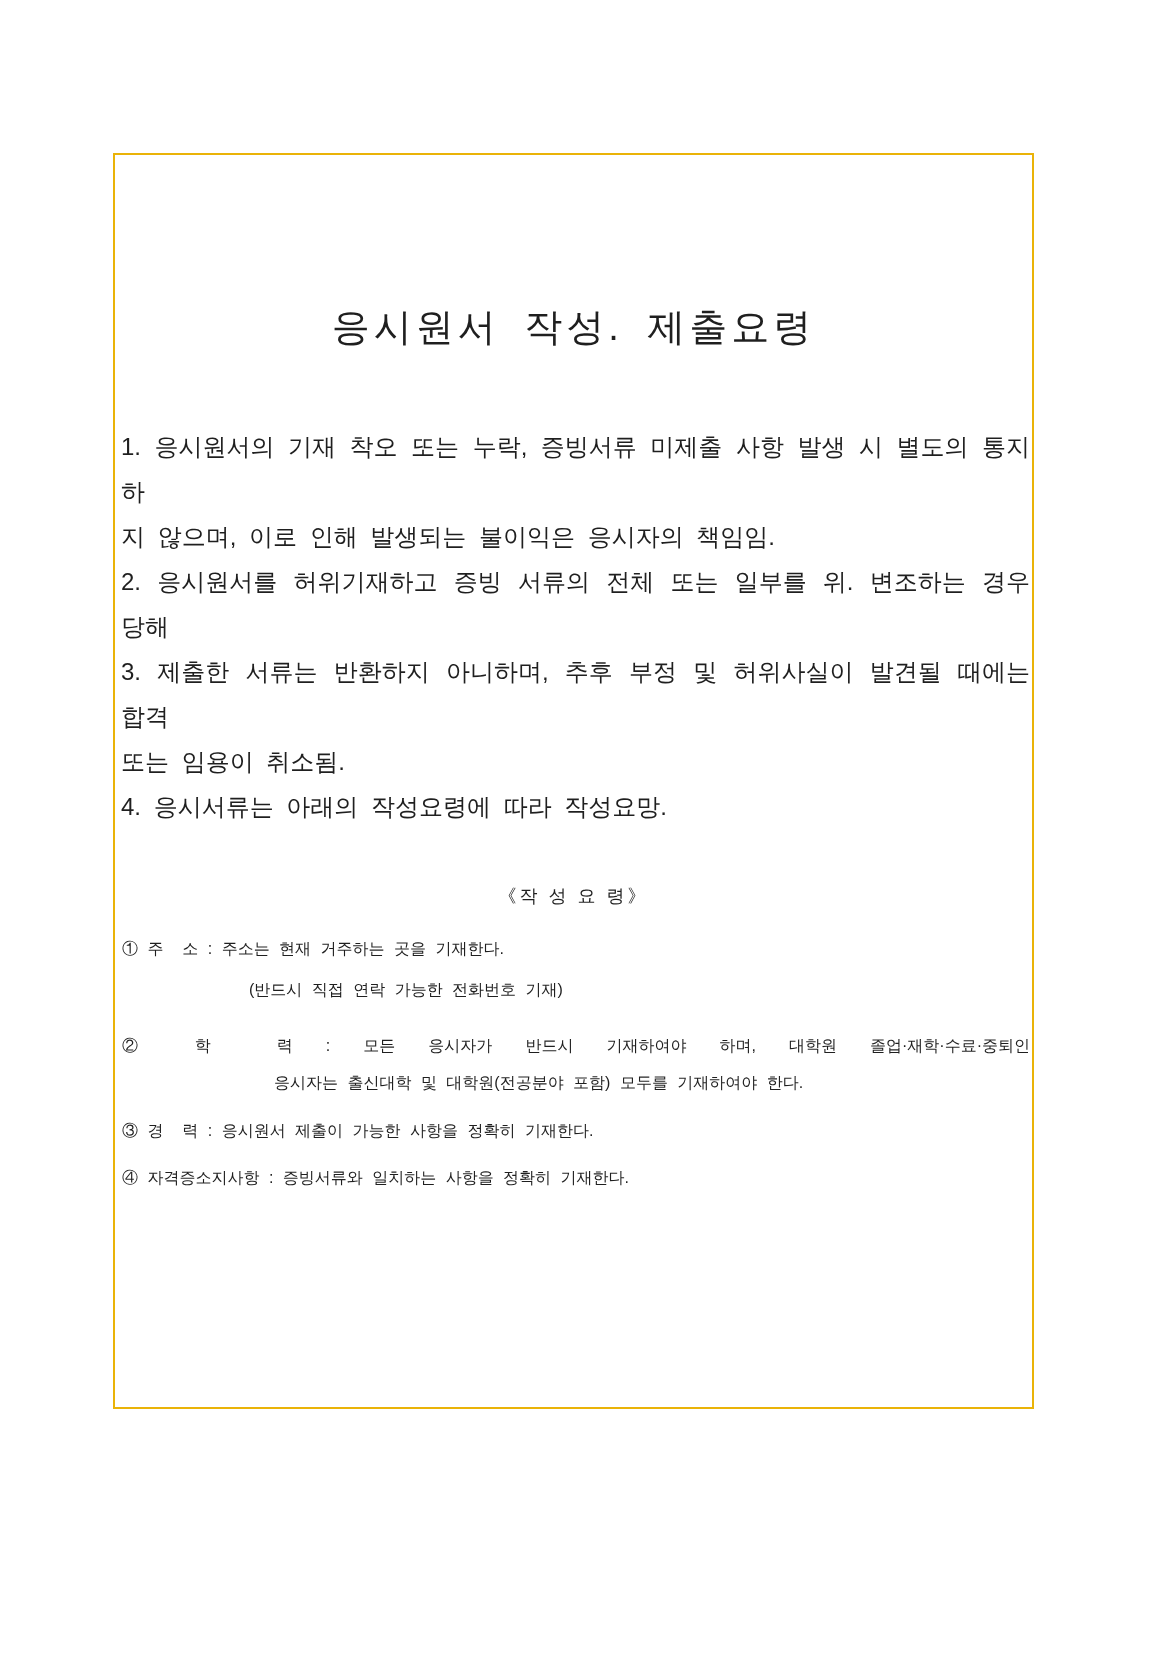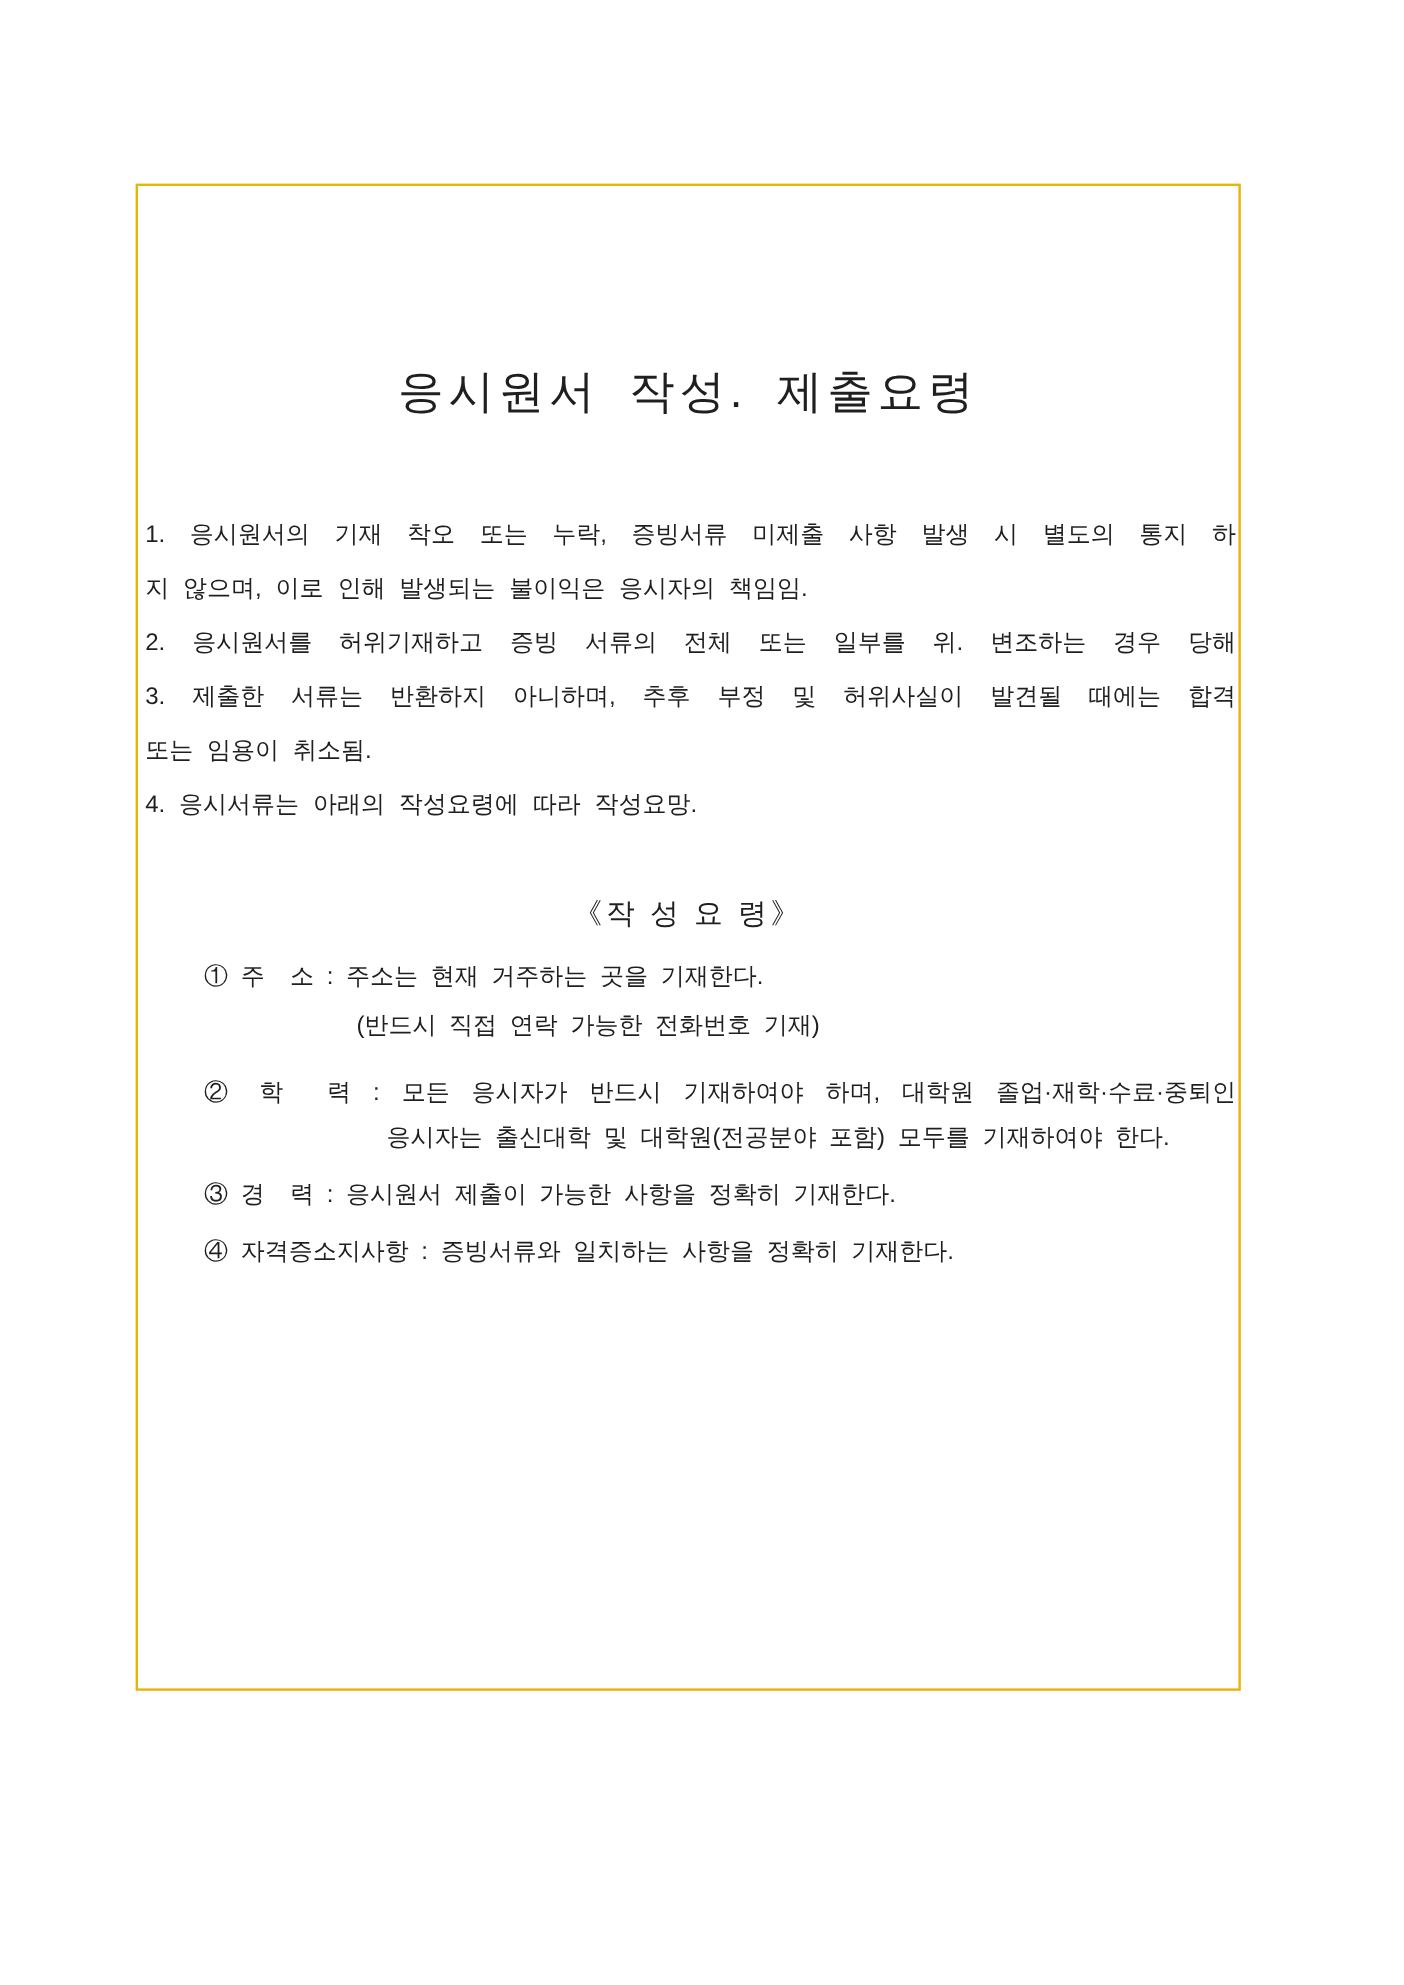--- a/index.html
+++ b/index.html
@@ -29,49 +29,48 @@
     margin-top: 146px;
     text-align: center;
     font-size: 38px;
     line-height: 52px;
     letter-spacing: 4px;
     word-spacing: 10px;
     white-space: pre-wrap;
   }
   .notes {
     margin-top: 71px;
-    font-size: 20px;
+    font-size: 24px;
     line-height: 45px;
     word-spacing: 6px;
   }
   .note-line {
     padding-left: 6px;
     padding-right: 2px;
     white-space: pre-wrap;
   }
   .note-line.cont {
   }
   .stretch {
     white-space: normal;
     text-align: justify;
     text-align-last: justify;
   }
   .section-header {
     margin-top: 45px;
     text-align: center;
-    font-size: 24px;
+    font-size: 18px;
     line-height: 45px;
     letter-spacing: 3px;
     white-space: pre-wrap;
   }
   .guide {
-    font-size: 20px;
+    font-size: 16px;
     line-height: 36px;
     word-spacing: 5px;
-    padding-left: 48px;
   }
   .guide-line {
     padding-left: 7px;
     padding-right: 2px;
     white-space: pre-wrap;
   }
   .guide-line.g1 { margin-top: 12px; }
   .guide-line.g2 { margin-top: 5px;  padding-left: 134px; }
   .guide-line.g3 { margin-top: 20px; }
   .guide-line.g4 { margin-top: 1px;  padding-left: 159px; }

